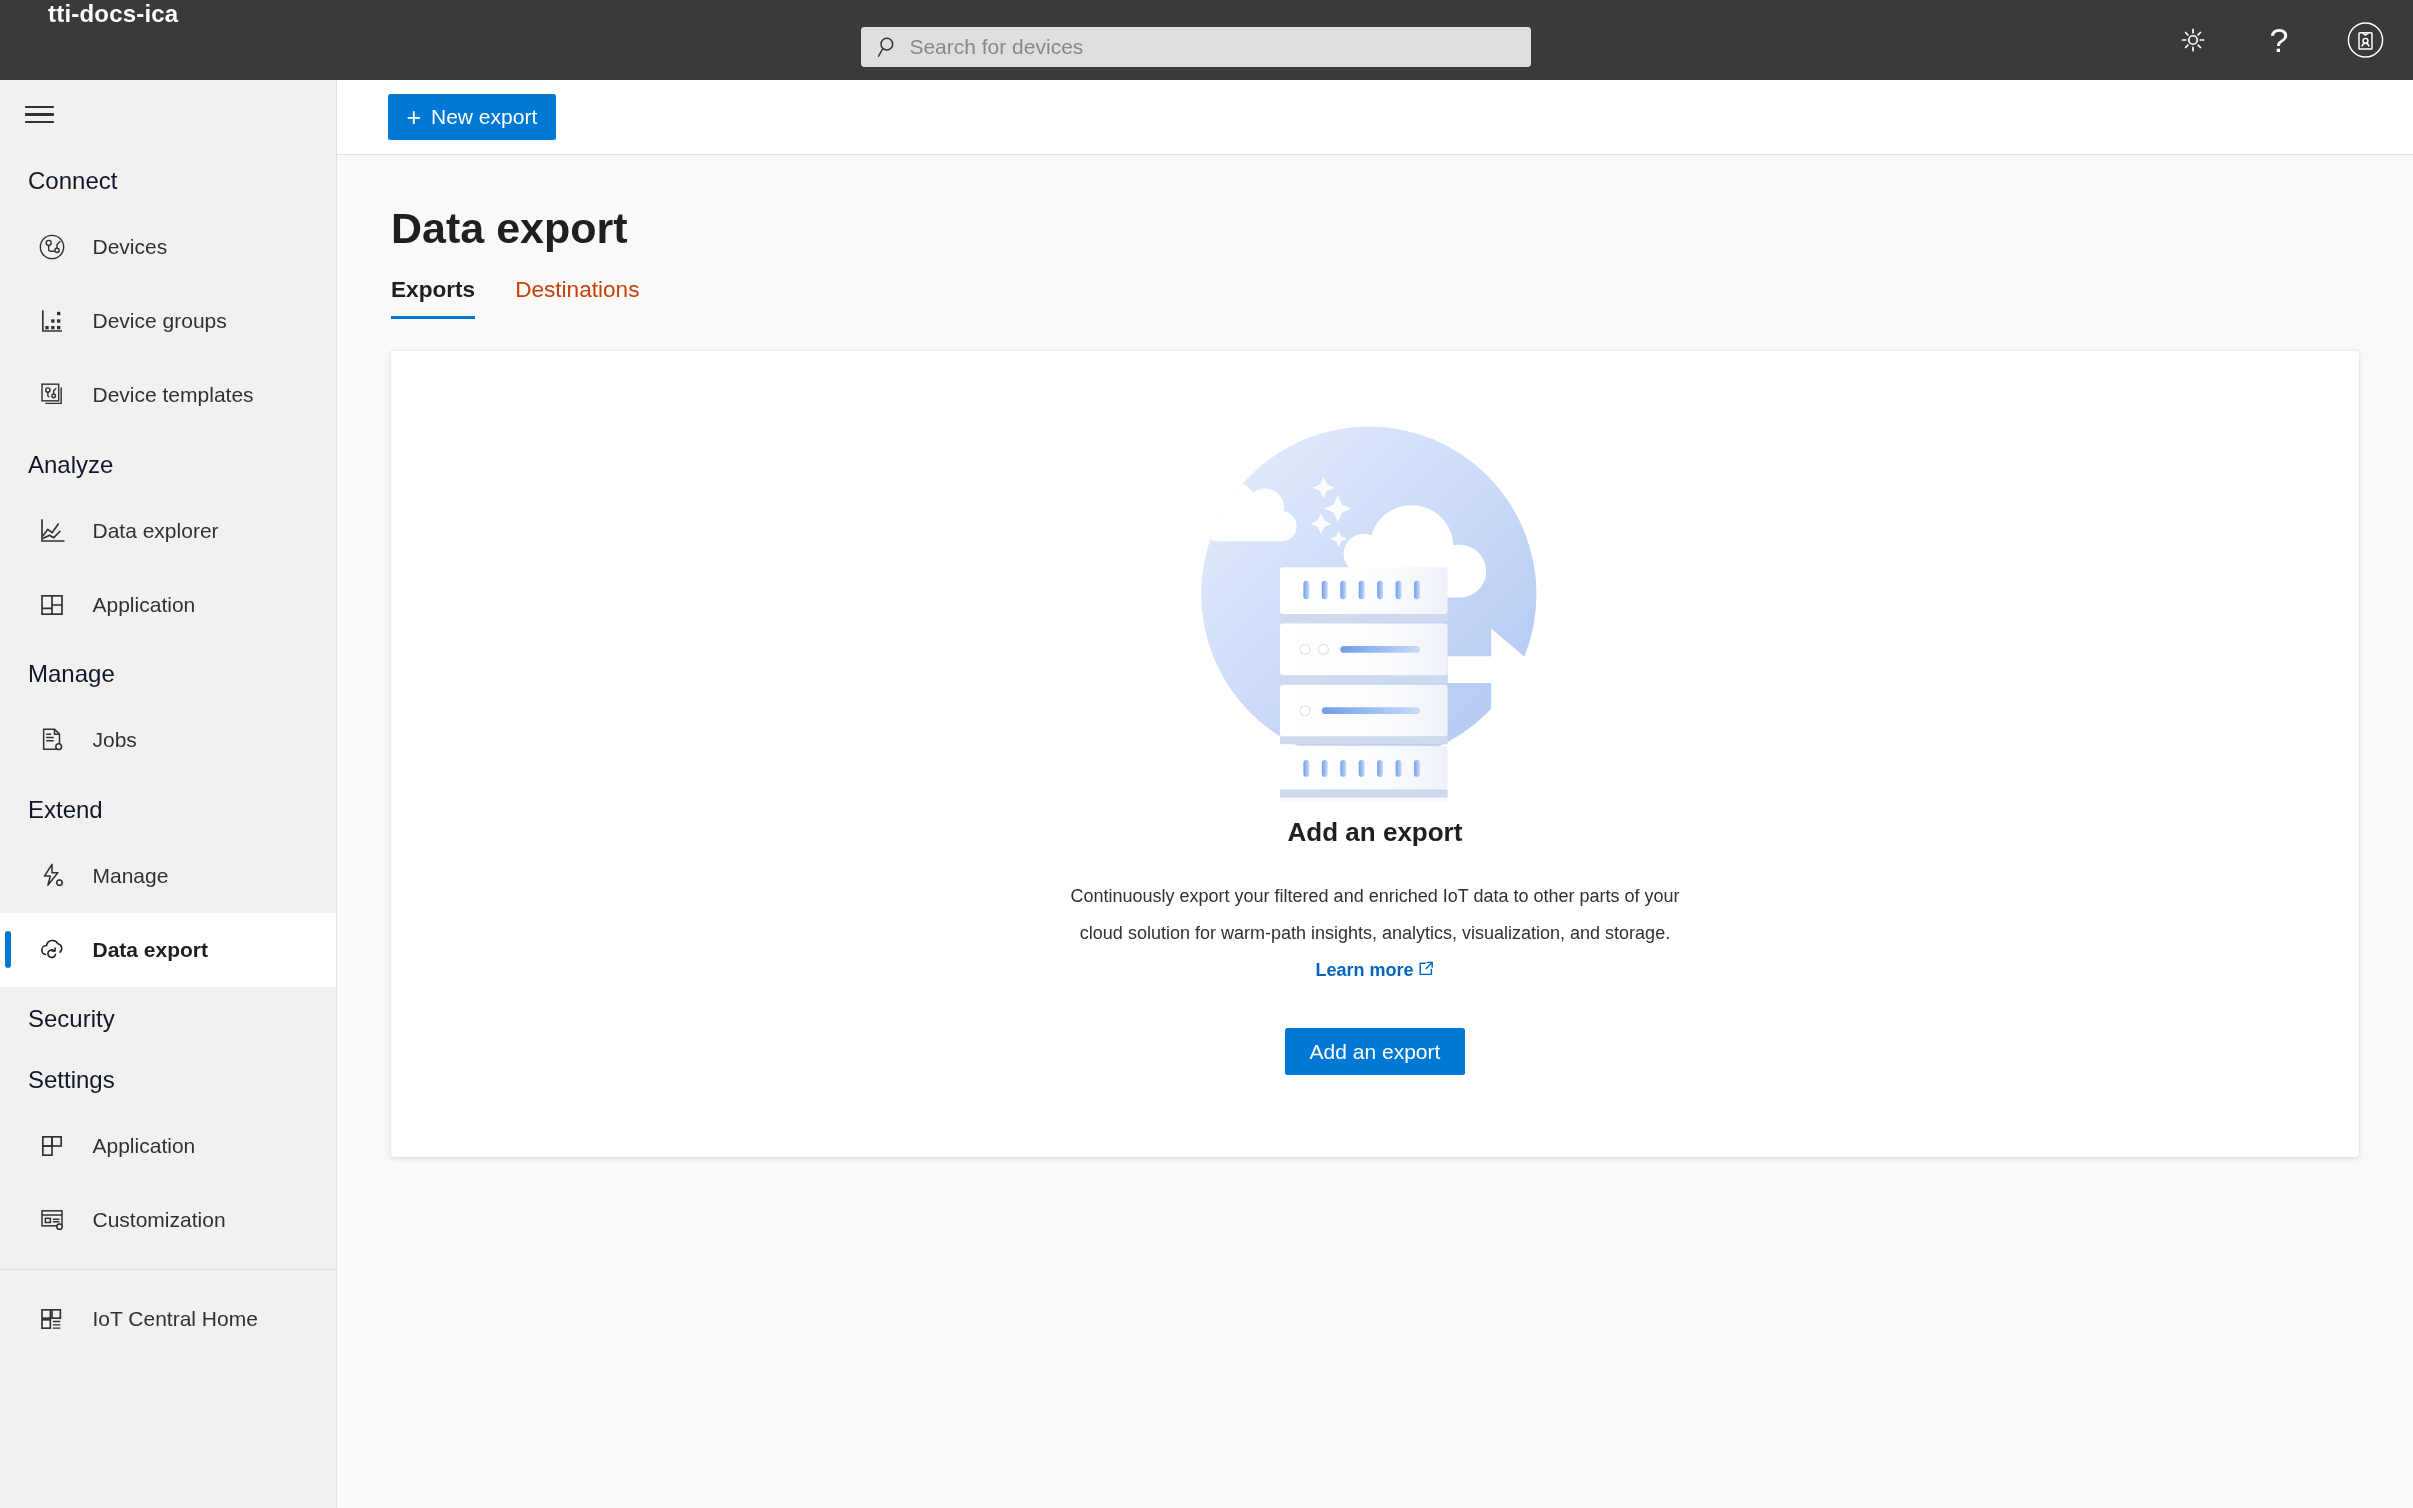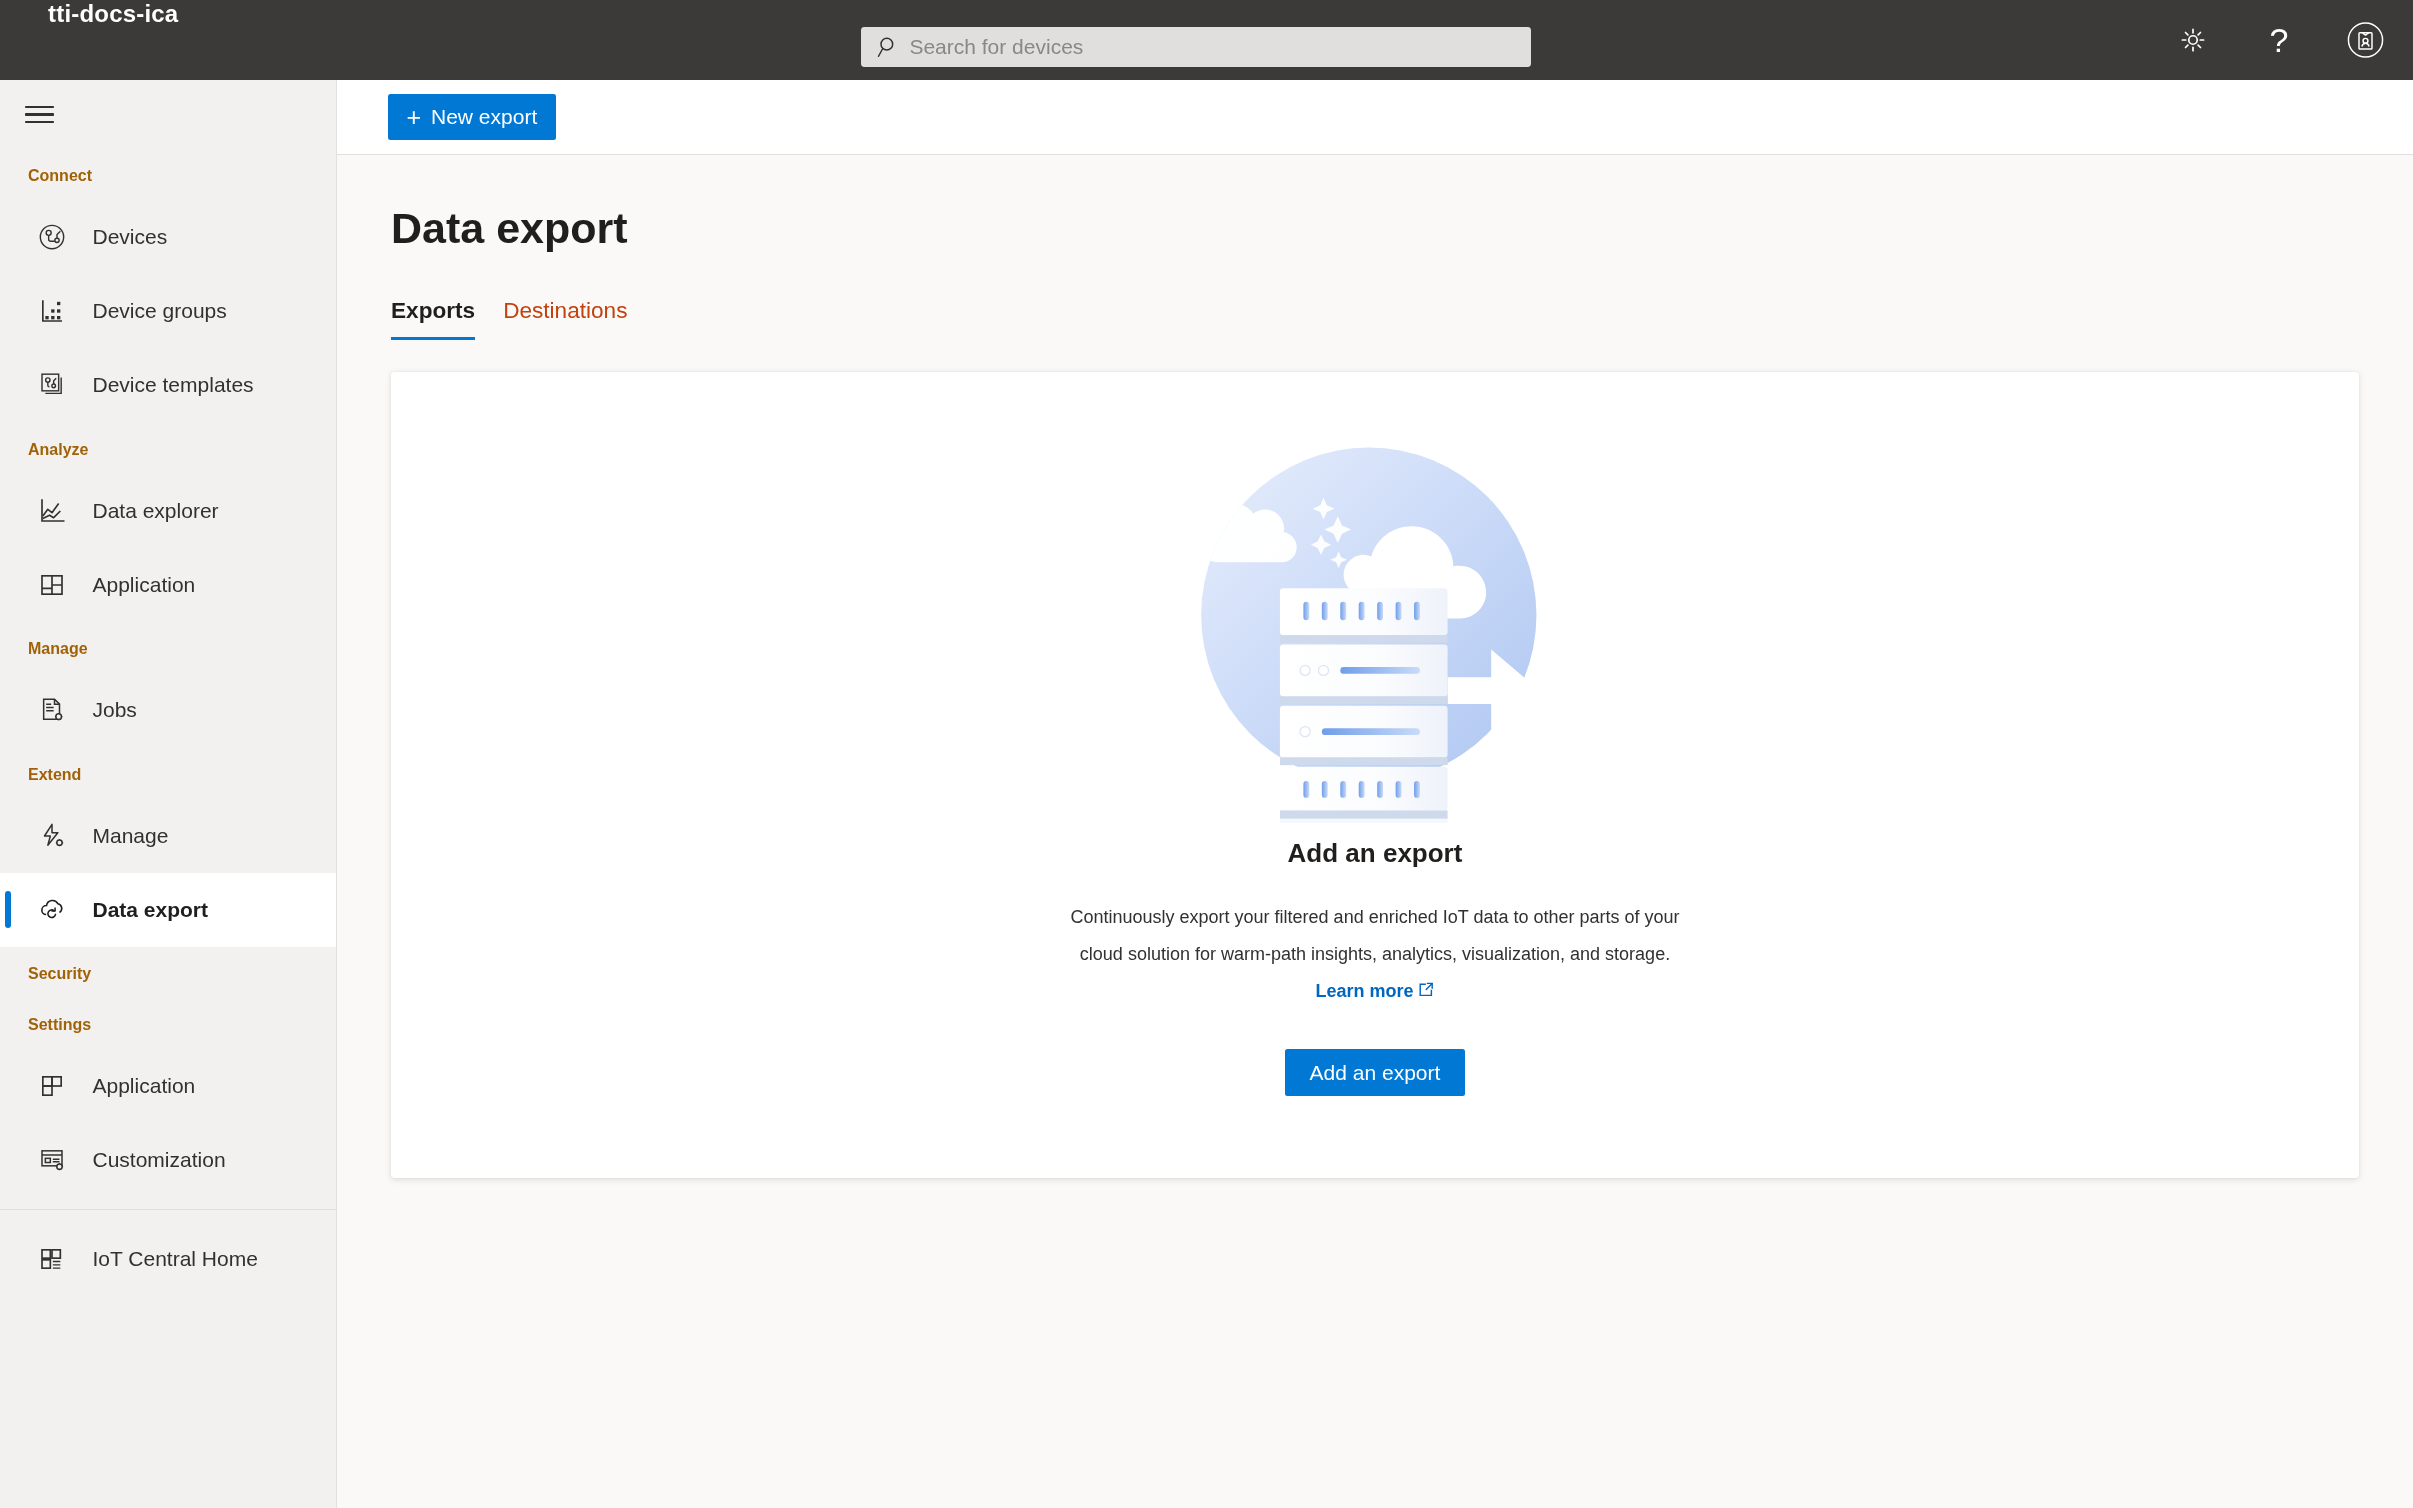--- a/index.html
+++ b/index.html
@@ -56,21 +56,21 @@
   .hamburger {
     height: 69px; display: flex; align-items: center; padding-left: 25px;
     cursor: pointer;
   }
   .hamburger .bars { width: 28.5px; }
   .hamburger .bars span {
     display: block; height: 2.5px; background: #323130; margin: 5px 0; border-radius: 0.8px;
   }
   .nav-scroll { flex: 1 1 auto; overflow: hidden; }
   .nav-section-title {
-    font-size: 16px; font-weight: bold; color: #a16207;
+    font-size: 24px; font-weight: normal; color: #0f172a;
     padding: 18.4px 0 15px 28px;
   }
   .nav-item {
     height: 74px; display: flex; align-items: center;
     padding-left: 26px; cursor: pointer; position: relative;
     background: transparent;
   }
   .nav-item .accent {
     position: absolute; left: 5px; top: 18.4px; width: 5.9px; height: 37px;
     border-radius: 3.4px; background: transparent;
@@ -97,21 +97,21 @@
     font-family: "Liberation Sans", sans-serif;
     font-size: 21px; height: 46px; padding: 0 18.4px;
     display: inline-flex; align-items: center; gap: 10px; cursor: pointer;
   }
   .btn-primary .plus { font-size: 25px; font-weight: 300; line-height: 1; }
   .content { flex: 1 1 auto; padding: 0 54px; overflow: hidden; }
   .page-title {
     font-size: 43px; font-weight: bold; color: #201f1e;
     margin-top: 49px; margin-left: 0;
   }
-  .tabs { display: flex; gap: 28px; margin-top: 45px; }
+  .tabs { display: flex; gap: 40px; margin-top: 24px; }
   .tab {
     font-size: 22.6px; color: #c2410c; padding-bottom: 13.4px;
     border-bottom: 3.4px solid transparent; cursor: pointer; background: none; border-top: none;
     border-left: none; border-right: none;
     font-family: "Liberation Sans", sans-serif;
   }
   .tab.active { font-weight: bold; color: #201f1e; border-bottom-color: #0078d4; }
 
   .card {
     margin-top: 32px; background: #ffffff; border-radius: 3.4px;

